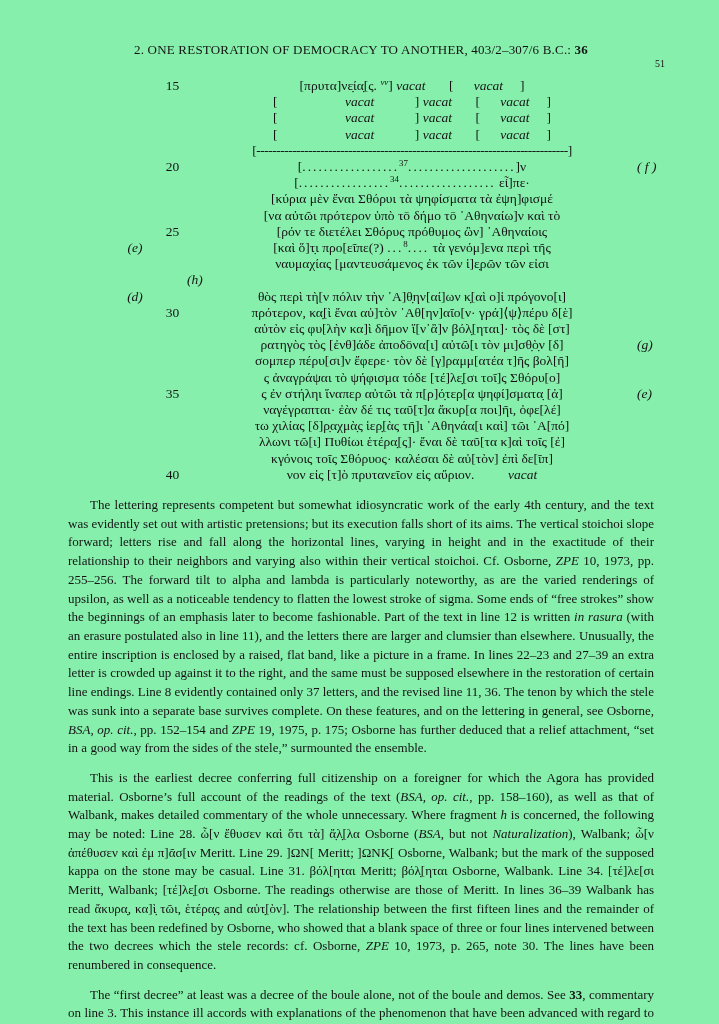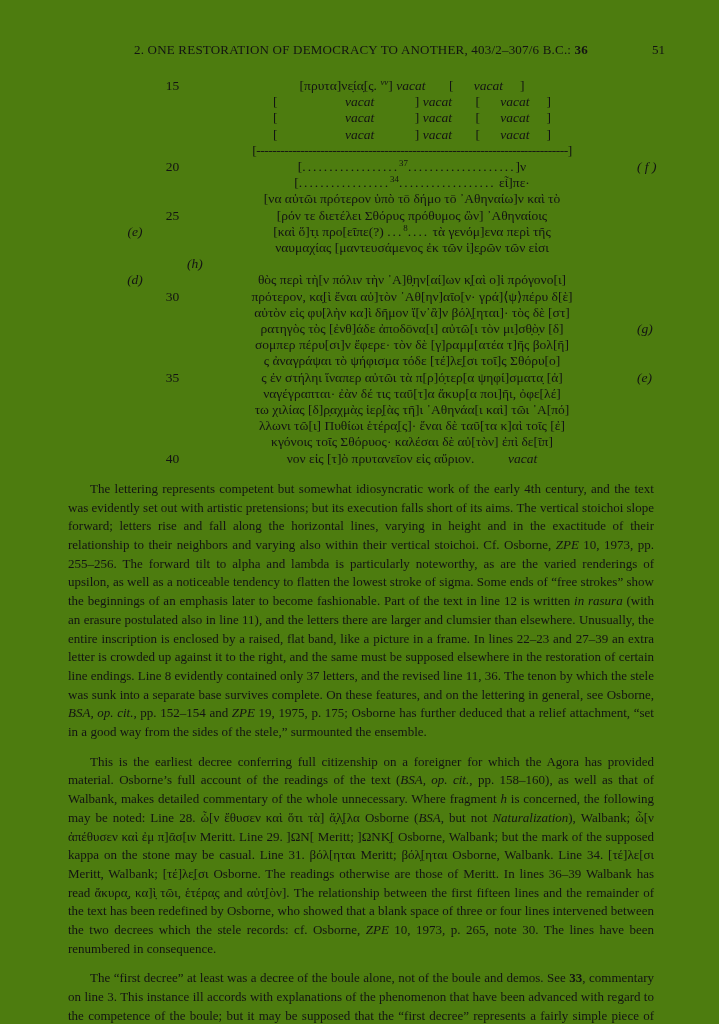--- a/index.html
+++ b/index.html
@@ -1,34 +1,34 @@
 <!DOCTYPE html>
 <html><head>
 <meta charset="utf-8">
 <style>
   html,body{margin:0;padding:0;background:#ffffff;}
   .page{
     position:relative;
     width:719px;height:1024px;
-    background:#4d7c0f;
+    background:#86efac;
     overflow:hidden;
     font-family:"Liberation Serif","DejaVu Serif",serif;
     color:#131313;
   }
   .header{
     position:relative;
     margin:42px 54px 0 57px;
     text-align:center;
     font-size:13px;
     letter-spacing:.2px;
     white-space:nowrap;
   }
   .pagenum{
-    position:absolute;right:0;top:0;
-    font-size:13px;letter-spacing:0;
+    position:absolute;right:0;top:16px;
+    font-size:10px;letter-spacing:0;
   }
   .insc{
     margin:20px 0 0 112px;
     font-size:13.5px;
     line-height:16.2px;
     white-space:nowrap;
   }
   .insc-row{display:flex;text-align:center;}
   .lmark{width:46px;font-style:italic;flex:0 0 auto;}
   .lnum{width:29px;flex:0 0 auto;}
@@ -96,20 +96,21 @@
       </div>
       <div class="insc-row">
         <span class="lmark"></span>
         <span class="lnum"></span>
         <span class="ltext"><span>[</span><span class="dots">.................</span><sup>34</sup><span class="dots">..................</span><span>&nbsp;εἶ]πε·</span></span>
         <span class="rmark"></span>
       </div>
       <div class="insc-row">
         <span class="lmark"></span>
         <span class="lnum"></span>
+        <span class="ltext"><span>[κύρια μὲν ἔναι Σθόρυι τὰ ψηφίσματα τὰ ἐψη]φισμέ</span></span>
         <span class="rmark"></span>
       </div>
       <div class="insc-row">
         <span class="lmark"></span>
         <span class="lnum"></span>
         <span class="ltext"><span>[να αὐτῶι πρότερον ὑπὸ τō δήμο τō ᾿Αθηναίω]ν καὶ τὸ</span></span>
         <span class="rmark"></span>
       </div>
       <div class="insc-row">
         <span class="lmark"></span>

